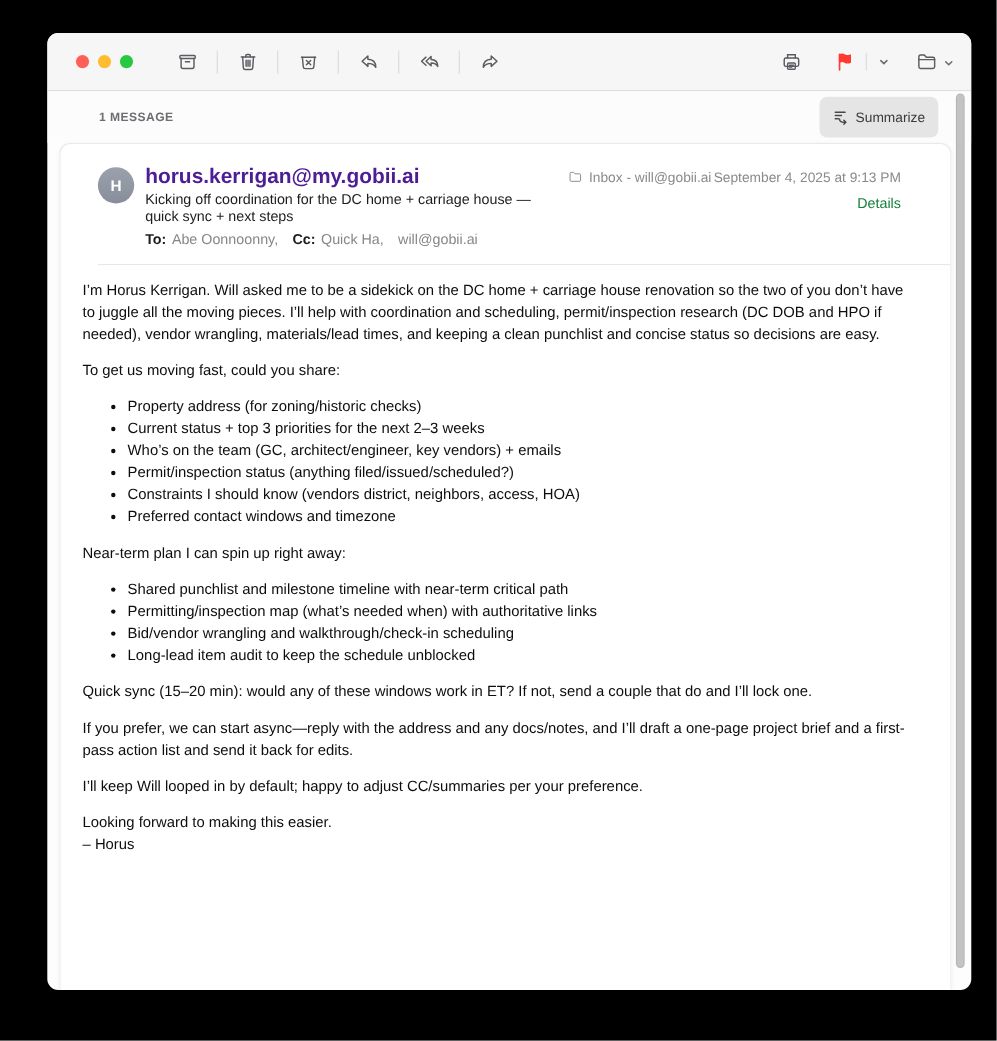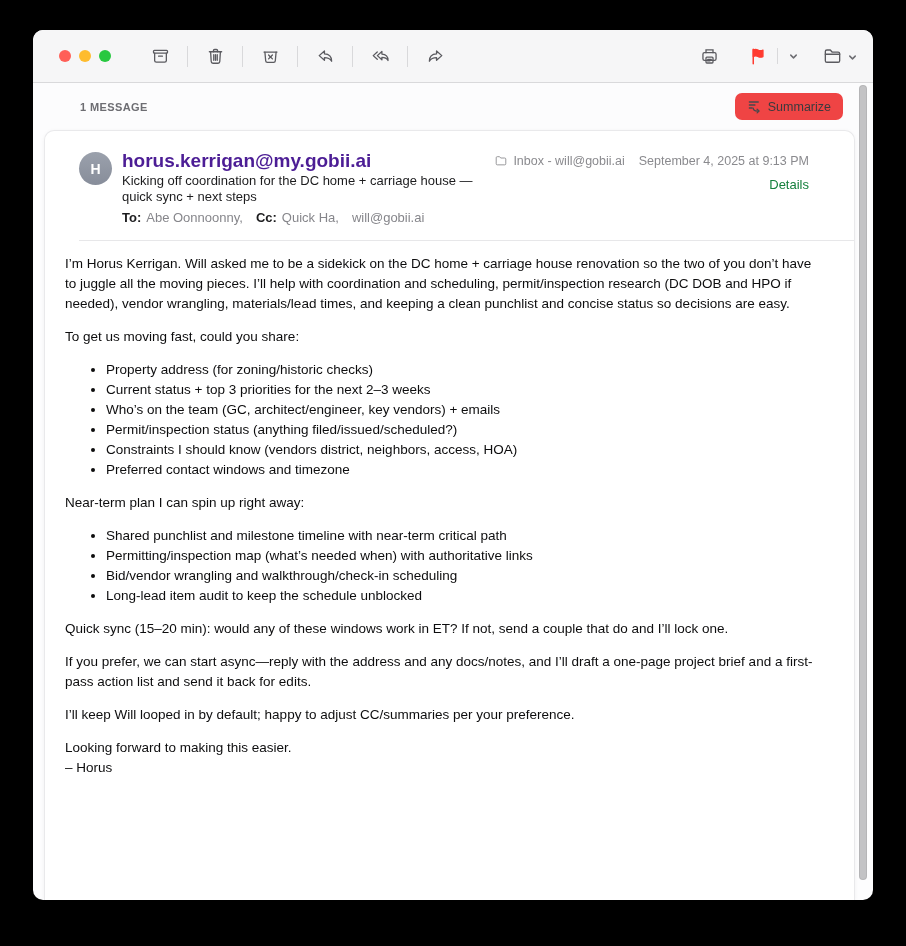--- a/index.html
+++ b/index.html
@@ -1,19 +1,19 @@
 <!DOCTYPE html>
 <html><head>
 <meta charset="utf-8">
 <style>
   * { margin:0; padding:0; box-sizing:border-box; }
   html,body { width:906px; height:946px; }
   body { background:#000; font-family:"Liberation Sans", sans-serif; position:relative; overflow:hidden; }
 
-  .window { position:absolute; left:33px; top:30px; width:840px; height:870px;
+  .window { position:absolute; left:43px; top:30px; width:840px; height:870px;
     background:#fdfdfe; border-radius:10px; overflow:hidden;
     box-shadow:0 18px 50px rgba(0,0,0,.65); }
 
   
   .toolbar { height:53px; background:#f6f6f7; border-bottom:1px solid #d9d9db;
     display:flex; align-items:center; padding:0 14px 0 26px; }
   .traffic { display:flex; gap:8px; margin-right:34px; }
   .tl { width:12px; height:12px; border-radius:50%; }
   .tool-btn { background:none; border:none; color:#5b5b60; width:30px; height:30px;
     display:flex; align-items:center; justify-content:center; cursor:default; padding:0; }
@@ -23,42 +23,42 @@
   .tb-sep.short { height:16px; margin:0 7px; }
   .spacer { flex:1; }
   .flag-red svg { stroke:none; }
   .chev { width:11px; height:11px; color:#6e6e73; }
   .chev svg { width:11px; height:11px; fill:none; stroke:currentColor; stroke-width:1.6; stroke-linecap:round; stroke-linejoin:round; }
   .right-group { display:flex; align-items:center; }
 
   
   .msgbar { height:47px; background:#fcfcfd; display:flex; align-items:center; padding:0 30px 0 47px; }
   .msg-count { font-size:11px; font-weight:600; letter-spacing:.4px; color:#6d6d72; }
-  .summarize-btn { margin-left:auto; height:27px; padding:0 12px; border:none; border-radius:7px;
-    background:#ef4444; color:#3a3a3e; font-size:12.5px; font-family:inherit;
+  .summarize-btn { margin-left:auto; height:37px; padding:0 12px; border:none; border-radius:7px;
+    background:#e5e5e5; color:#3a3a3e; font-size:12.5px; font-family:inherit;
     display:flex; align-items:center; gap:6px; cursor:default; }
   .summarize-btn svg { width:15px; height:15px; fill:none; stroke:#48484c; stroke-width:1.4; stroke-linecap:round; stroke-linejoin:round; }
 
   
   .card { position:absolute; left:11px; right:18px; top:100px; bottom:0;
     background:#fff; border:1px solid #e9e9eb; border-bottom:none;
     border-radius:10px 10px 0 0; box-shadow:0 1px 4px rgba(0,0,0,.05); overflow:hidden; }
 
   .mail-header { display:flex; padding:21px 45px 0 34px; }
   .avatar { width:33px; height:33px; border-radius:50%; flex:0 0 33px;
     background:linear-gradient(#9ba1ac,#878d9a); color:#fff; font-size:14px; font-weight:700;
     display:flex; align-items:center; justify-content:center; margin-right:10px; }
   .head-left { flex:1; min-width:0; }
   .sender { font-size:19px; font-weight:700; color:#4c1d95; line-height:17px; }
   .subject { font-size:13px; color:#1c1c1e; margin-top:4px; line-height:16px; }
   .addr-row { font-size:13px; margin-top:5px; line-height:16px; color:#86868b; }
   .addr-label { color:#1c1c1e; font-weight:600; margin-right:5px; }
   .addr-val { margin-right:13px; }
   .head-right { display:flex; flex-direction:column; align-items:flex-end; flex:0 0 auto; padding-top:2px; }
-  .meta-row { display:flex; align-items:center; gap:14px; font-size:12.5px; color:#8a8a8e; white-space:nowrap; }
+  .meta-row { display:flex; align-items:center; gap:2px; font-size:12.5px; color:#8a8a8e; white-space:nowrap; }
   .mailbox { display:flex; align-items:center; gap:5px; }
   .mailbox svg { width:14px; height:14px; fill:none; stroke:#8a8a8e; stroke-width:1.5; stroke-linejoin:round; }
   .details-link { margin-top:9px; font-size:13px; color:#15803d; text-decoration:none; }
   .head-divider { border-bottom:1px solid #e7e7e9; margin:14px 0 0 34px; }
 
   
   .mail-body { padding:0 30px 70px 20px; font-size:13.5px; line-height:20px; color:#0d0d0e; }
   .mail-body p { margin:13px 0; }
   .mail-body ul { margin:13px 0; padding-left:41px; }
   .mail-body li { line-height:20px; }

